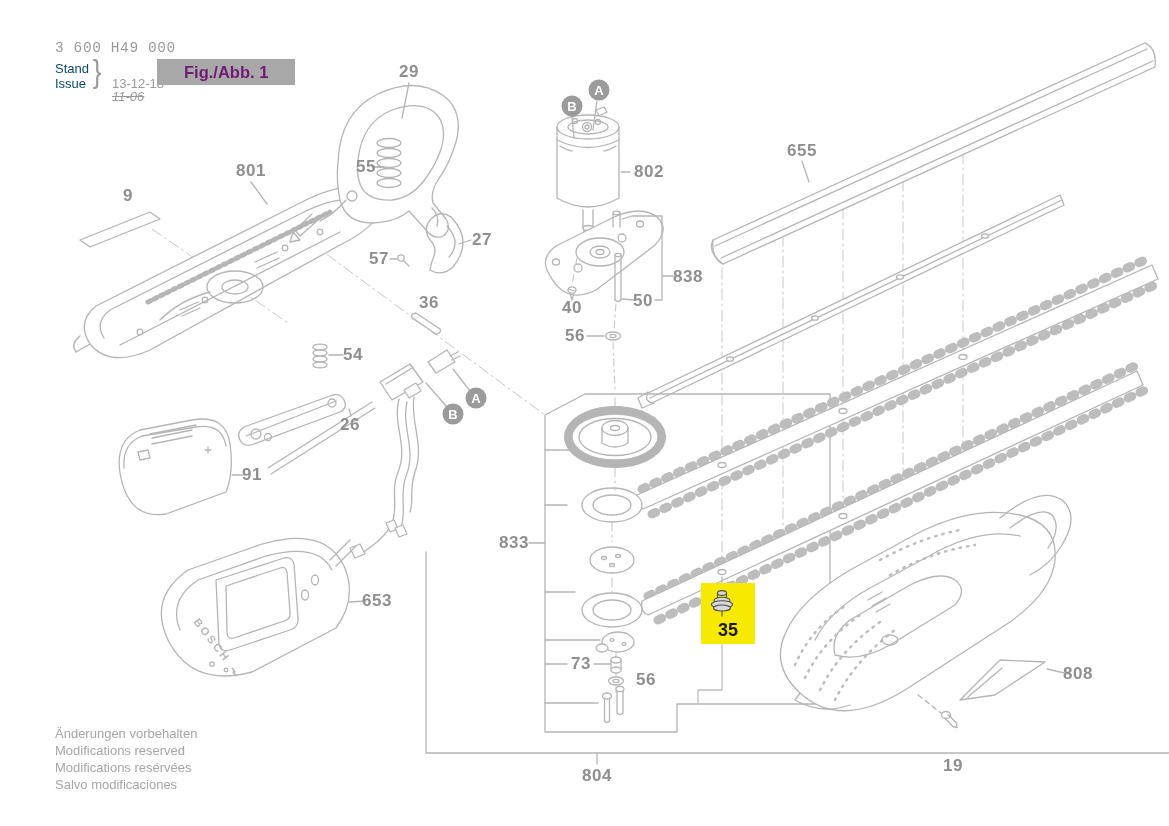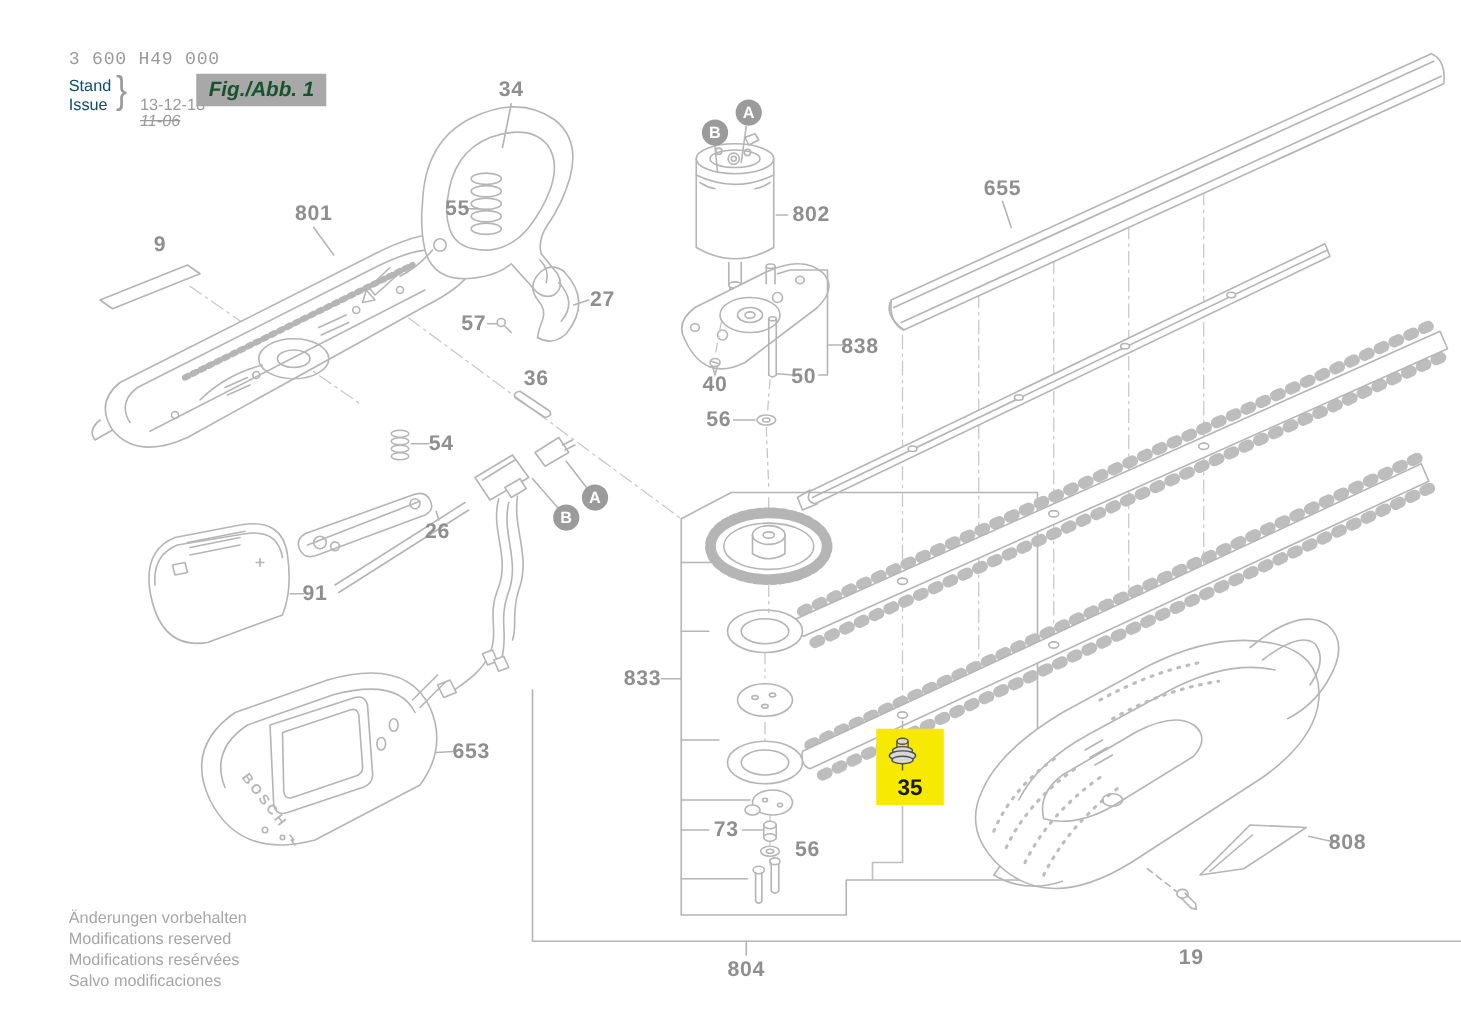--- a/index.html
+++ b/index.html
@@ -18,22 +18,22 @@
           font-weight:700;font-size:18px;color:#1a1a1a;}
   .hdr-partno{position:absolute;left:55px;top:40px;font-size:14.5px;color:#9a9a9a;letter-spacing:.6px;font-family:Liberation Mono, monospace;}
   .hdr-row{position:absolute;font-size:13px;color:#0c4a6e;}
   .hdr-stand{left:55px;top:61px;}
   .hdr-issue{left:55px;top:76px;}
   .hdr-brace{position:absolute;left:92px;top:56px;font-size:31px;color:#9a9a9a;
              transform:scaleX(.85);line-height:31px;}
   .hdr-old{position:absolute;left:112px;top:60px;font-size:13px;color:#9a9a9a;
            text-decoration:line-through;font-style:italic;margin-top:29px;}
   .hdr-new{position:absolute;left:112px;top:76px;font-size:13px;color:#9a9a9a;}
-  .fig-badge{position:absolute;left:157px;top:59px;height:26px;line-height:26px;padding:0 10px;
-             background:#a8a8a8;color:#14532d;font-weight:700;font-size:16.5px;font-style:italic;}
+  .fig-badge{position:absolute;left:157px;top:59px;height:26px;line-height:26px;padding:0 27px;
+             background:#a8a8a8;color:#701a75;font-weight:700;font-size:16.5px;}
   .footer{position:absolute;left:55px;top:725px;font-size:13px;line-height:17px;color:#a6a6a6;}
 </style>
 </head>
 <body>
 
 <div class="canvas">
 
 <svg class="art" width="1169" height="826" viewBox="0 0 1169 826" fill="none" stroke="#b5b5b5" stroke-width="1.3" stroke-linecap="round" stroke-linejoin="round">
 
   <g stroke="#c8c8c8" stroke-width="1" stroke-dasharray="11 4 2 4">
@@ -328,21 +328,21 @@
 </svg>
 
 <div class="hdr-partno">3 600 H49 000</div>
 <div class="hdr-row hdr-stand">Stand</div>
 <div class="hdr-row hdr-issue">Issue</div>
 <div class="hdr-brace">}</div>
 <div class="hdr-old">11-06</div>
 <div class="hdr-new">13-12-18</div>
 <div class="fig-badge">Fig./Abb. 1</div>
 
-<span class="plabel" style="left:409px;top:72px">34</span>
+<span class="plabel" style="left:409px;top:72px">29</span>
 <span class="plabel" style="left:366px;top:167px">55</span>
 <span class="plabel" style="left:251px;top:171px">801</span>
 <span class="plabel" style="left:128px;top:196px">9</span>
 <span class="plabel" style="left:482px;top:240px">27</span>
 <span class="plabel" style="left:379px;top:259px">57</span>
 <span class="plabel" style="left:429px;top:303px">36</span>
 <span class="plabel" style="left:353px;top:355px">54</span>
 <span class="plabel" style="left:350px;top:425px">26</span>
 <span class="plabel" style="left:252px;top:475px">91</span>
 <span class="plabel" style="left:377px;top:601px">653</span>

